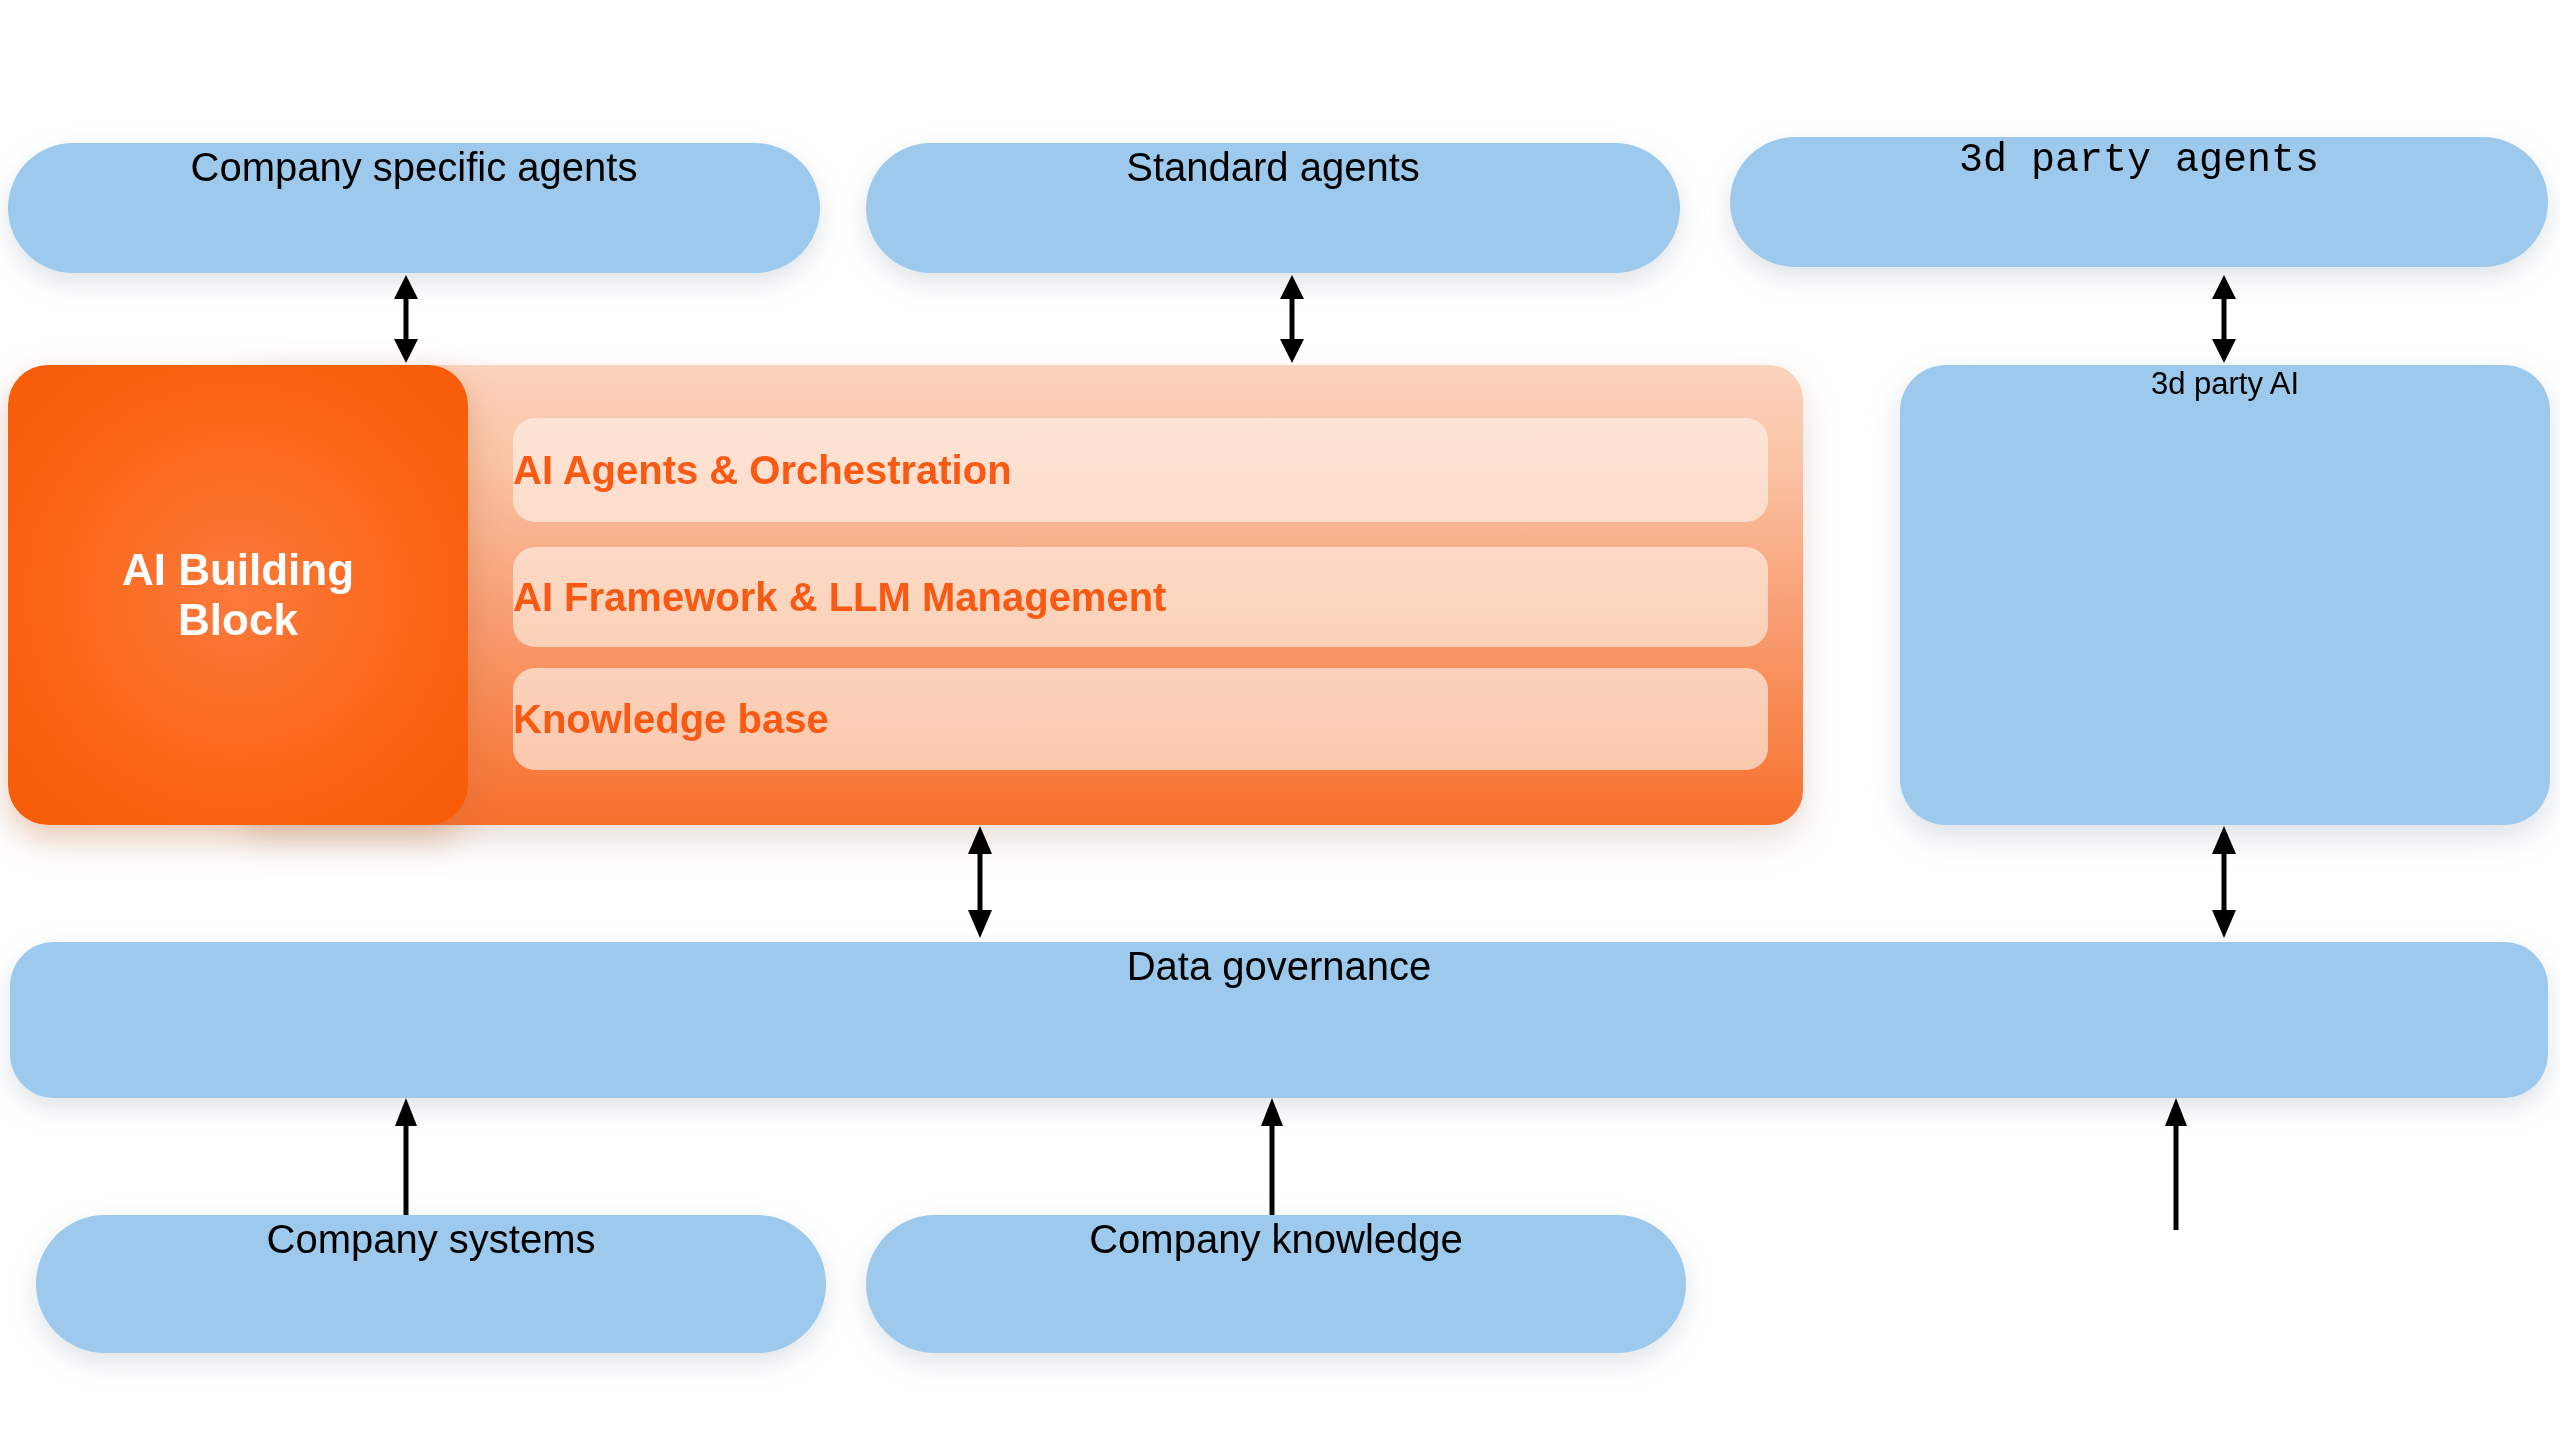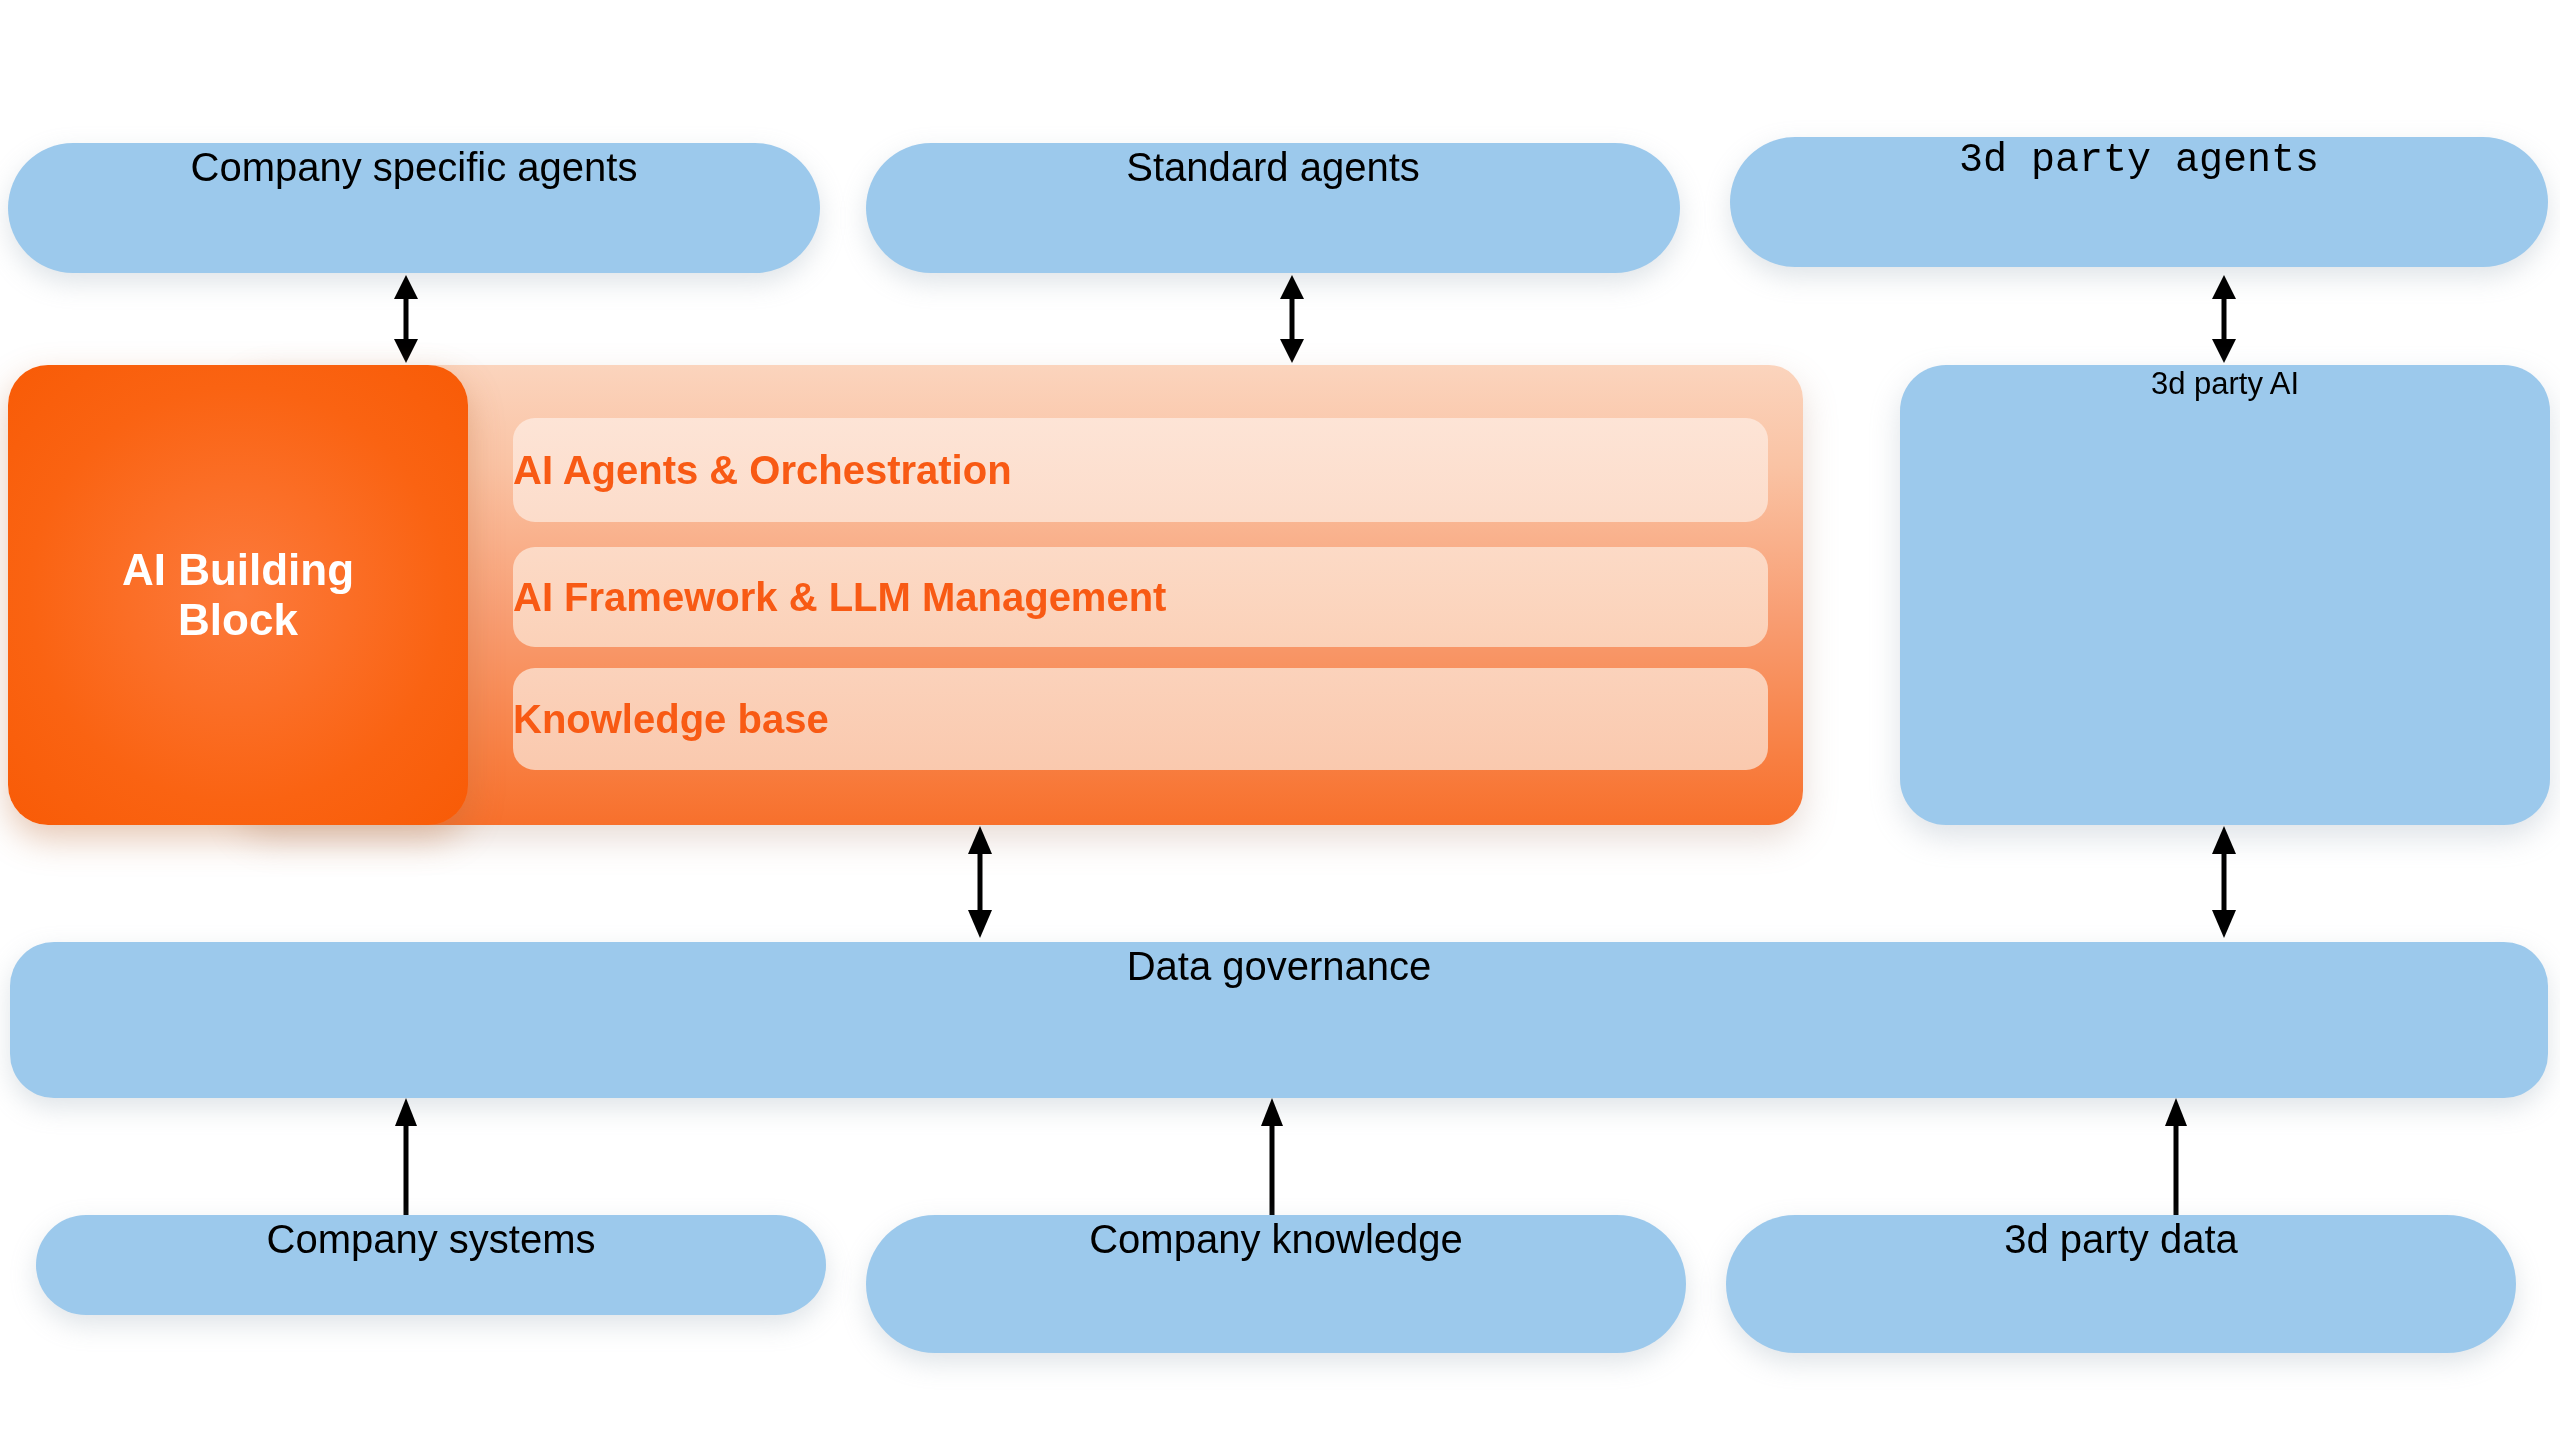--- a/index.html
+++ b/index.html
@@ -218,25 +218,22 @@
     </svg>
   </div>
 
   <div class="arrow" style="left:2156px; top:1098px;">
     <svg width="40" height="132" viewBox="0 0 40 132">
       <line x1="20" y1="12" x2="20" y2="132" stroke="#000" stroke-width="5"></line>
       <polygon points="20,0 31,28 9,28" fill="#000"></polygon>
     </svg>
   </div>
 
-  <div class="node pill" style="left:36px; top:1215px; width:790px; height:100px;">
+  <div class="node pill" style="left:36px; top:1215px; width:790px; height:138px;">
     <span>Company systems</span>
   </div>
 
   <div class="node pill" style="left:866px; top:1215px; width:820px; height:138px;">
     <span>Company knowledge</span>
   </div>
 
-  <div class="node pill" style="left:1726px; top:1215px; width:790px; height:138px;">
-    <span>3d party data</span>
-  </div>
 
 </div>
 
 </body></html>

